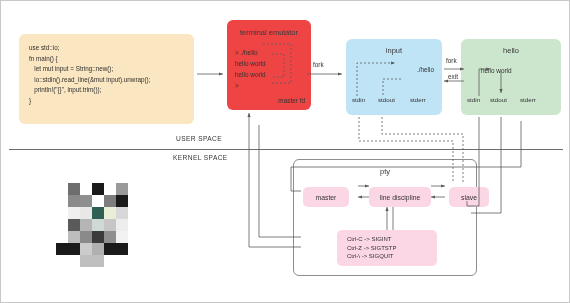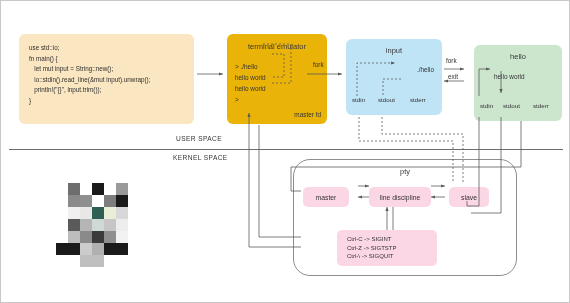--- a/index.html
+++ b/index.html
@@ -41,49 +41,48 @@
     padding: 9px 10px;
   }
   .code-line {
     font-size: 6.3px;
     color: #2e2e2e;
     line-height: 10.5px;
     white-space: pre;
     font-family: "Liberation Sans", sans-serif;
   }
   .term-box {
-    background: #eab308;
+    background: #ef4444;
     left: 226px;
-    top: 33px;
-    width: 100px;
+    top: 19px;
+    width: 84px;
     height: 90px;
   }
   .bash-box {
     background: #bfe4f5;
     left: 345px;
     top: 38px;
     width: 96px;
     height: 76px;
   }
   .hello-box {
     background: #cce5cd;
-    left: 473px;
+    left: 460px;
     top: 38px;
-    width: 88px;
+    width: 100px;
     height: 76px;
-    margin-top: 6px;
   }
   .pty-box {
     position: absolute;
     left: 292px;
     top: 158px;
-    width: 224px;
+    width: 184px;
     height: 117px;
     border: 1px solid #8d8d8d;
-    border-radius: 17px;
+    border-radius: 6px;
     box-sizing: border-box;
     background: #ffffff;
   }
   .pink-node {
     position: absolute;
     background: #fbd7e6;
     border-radius: 5px;
     font-size: 6.8px;
     color: #333333;
     display: flex;

